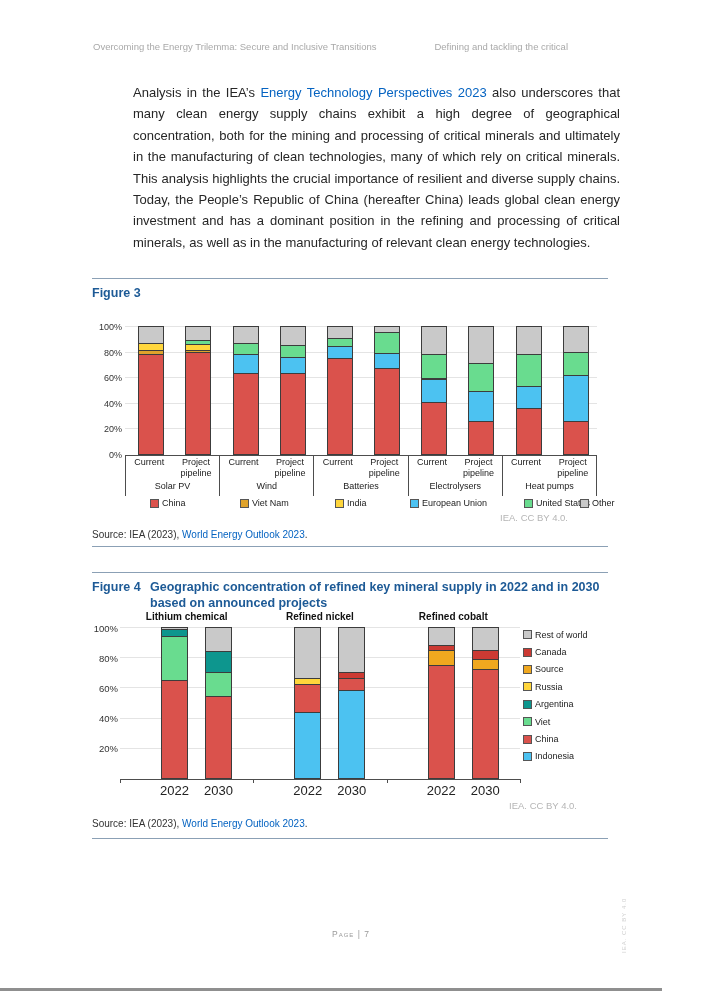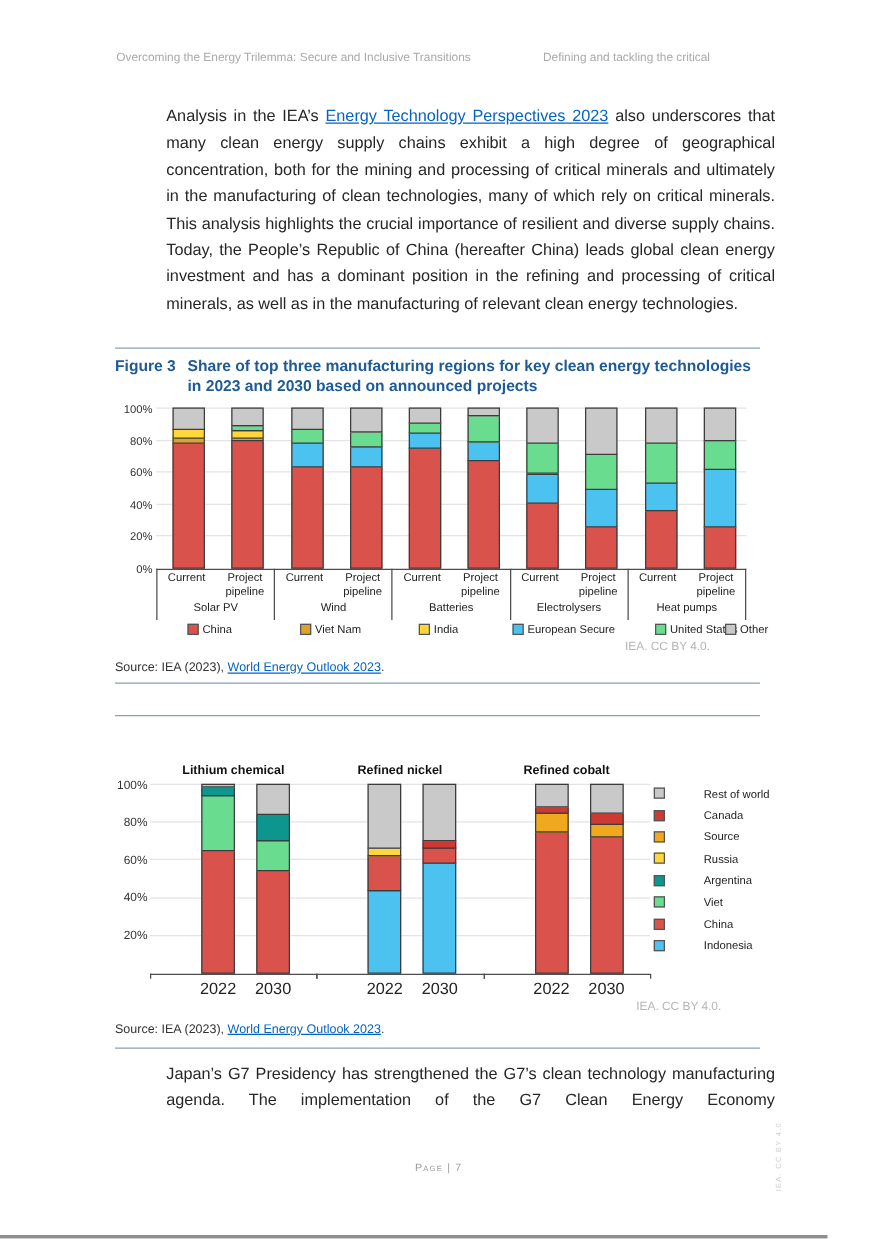--- a/index.html
+++ b/index.html
@@ -5,21 +5,21 @@
   html,body{margin:0;padding:0;background:#ffffff;}
   .page{position:relative;width:662px;height:991px;background:#fff;overflow:hidden;
         font-family:"Liberation Sans",sans-serif;color:#2b2b2b;}
   .abs{position:absolute;}
   
   .hdr{font-size:9.5px;line-height:13px;color:#a9a9a9;}
   .hdr-right{text-align:right;}
   
   .para{font-size:13px;line-height:21.4px;text-align:justify;color:#262626;}
   .para.last-just{text-align-last:justify;}
-  a.link,.link{color:#0563c1;text-decoration:underline;cursor:pointer;}
+  a.link,.link{color:#0563c1;cursor:pointer;}
   
   .rule{height:1px;background:#8ba0b5;}
   .figtitle{display:flex;font-size:12.5px;font-weight:bold;color:#1d5a96;line-height:15.5px;}
   .figtitle .flabel{flex:0 0 58px;}
   .cc{font-size:9.5px;color:#b5b5b5;text-align:right;}
   .src{font-size:10px;color:#333;}
   
   .chart{position:absolute;}
   .plot{position:absolute;border-bottom:1px solid #4d4d4d;}
   .grid{position:absolute;left:0;right:0;height:1px;background:#e4e4e4;}
@@ -29,21 +29,21 @@
   
   .axtbl{position:absolute;display:flex;}
   .axcell{box-sizing:border-box;border-left:1px solid #4d4d4d;flex:1 1 0;}
   .axcell:last-child{border-right:1px solid #4d4d4d;}
   .axrow1{display:flex;height:26px;font-size:9px;color:#222;}
   .axrow1 span{flex:1 1 0;text-align:center;line-height:11px;padding-top:2px;}
   .axrow2{font-size:9px;color:#222;text-align:center;}
   
   .lgitem{position:absolute;display:flex;align-items:center;font-size:9px;color:#222;white-space:nowrap;}
   .sw{width:7px;height:7px;border:1px solid #555;margin-right:3px;flex:0 0 auto;}
-  .lg4item{display:flex;align-items:center;height:17.4px;font-size:9px;color:#222;white-space:nowrap;gap:28px;}
+  .lg4item{display:flex;align-items:center;height:17.4px;font-size:9px;color:#222;white-space:nowrap;}
   .gtitle{position:absolute;font-size:10px;font-weight:bold;color:#111;text-align:center;}
   .xlab{position:absolute;font-size:13px;color:#222;text-align:center;}
   .tick{position:absolute;width:1px;height:4px;background:#4d4d4d;}
   
   .pagelabel{font-size:8.5px;color:#9a9a9a;text-align:center;font-variant:small-caps;letter-spacing:1px;}
   .wm{display:flex;align-items:flex-start;z-index:5;}
   .wm-texts{margin-left:8px;}
   .wm-cn{font-size:27px;font-weight:bold;color:#3b4654;line-height:28px;letter-spacing:1px;}
   .wm-dom{font-size:14.5px;font-weight:bold;color:#2e93d9;letter-spacing:2px;line-height:17px;}
   .side-cc{writing-mode:vertical-rl;transform:rotate(180deg);font-size:6px;color:#cfcfcf;letter-spacing:1px;}
@@ -58,21 +58,20 @@
   <div class="abs hdr" style="top:40px;left:93px;width:380px;">
     <div>Overcoming the Energy Trilemma: Secure and Inclusive Transitions</div>
   </div>
   <div class="abs hdr hdr-right" style="top:40px;right:94px;width:220px;">Defining and tackling the critical</div>
 
   <p class="abs para" style="top:82px;left:133px;width:487px;margin:0;"><span>Analysis in the IEA’s </span><a class="link">Energy Technology Perspectives 2023</a><span> also underscores that many clean energy supply chains exhibit a high degree of geographical concentration, both for the mining and processing of critical minerals and ultimately in the manufacturing of clean technologies, many of which rely on critical minerals. This analysis highlights the crucial importance of resilient and diverse supply chains. Today, the People’s Republic of China (hereafter China) leads global clean energy investment and has a dominant position in the refining and processing of critical minerals, as well as in the manufacturing of relevant clean energy technologies.</span></p>
 
   <div class="abs rule" style="top:278px;left:92px;width:516px;"></div>
   <div class="abs figtitle" style="top:286px;left:92px;width:516px;">
     <span class="flabel">Figure 3</span>
-    <span>Share of top three manufacturing regions for key clean energy technologies in 2023 and 2030 based on announced projects</span>
   </div>
   <div class="abs chart" style="top:321px;left:92px;width:516px;height:192px;">
       <div class="plot" style="left: 33px; top: 6px; width: 472px; height: 128px;">
         <div class="grid" style="bottom: 25.6px;"></div>
         <div class="grid" style="bottom: 51.2px;"></div>
         <div class="grid" style="bottom: 76.8px;"></div>
         <div class="grid" style="bottom: 102.4px;"></div>
         <div class="grid" style="bottom: 128px;"></div>
         <div class="seg" style="left: 13.2px; width: 26px; bottom: 0px; height: 100.84px; background: rgb(218, 82, 76);"></div>
         <div class="seg" style="left: 13.2px; width: 26px; bottom: 99.84px; height: 4.84px; background: rgb(223, 163, 44);"></div>
@@ -167,37 +166,41 @@
         <div class="lgitem" style="left: 148px;">
           <div class="sw" style="background: rgb(223, 163, 44);"></div>
           <span>Viet Nam</span>
         </div>
         <div class="lgitem" style="left: 243px;">
           <div class="sw" style="background: rgb(255, 214, 60);"></div>
           <span>India</span>
         </div>
         <div class="lgitem" style="left: 318px;">
           <div class="sw" style="background: rgb(76, 194, 241);"></div>
-          <span>European Secure</span>
+          <span>European Union</span>
         </div>
         <div class="lgitem" style="left: 432px;">
           <div class="sw" style="background: rgb(105, 220, 143);"></div>
           <span>United States</span>
         </div>
         <div class="lgitem" style="left: 488px;">
           <div class="sw" style="background: rgb(201, 201, 201);"></div>
           <span>Other</span>
         </div>
       </div>
     </div>
   <div class="abs cc" style="top:512px;right:94px;width:200px;">IEA. CC BY 4.0.</div>
   <div class="abs src" style="top:529px;left:92px;"><span>Source: IEA (2023), </span><a class="link">World Energy Outlook 2023</a><span>.</span></div>
   <div class="abs rule" style="top:546px;left:92px;width:516px;"></div>
 
   <div class="abs rule" style="top:572px;left:92px;width:516px;"></div>
+  <div class="abs figtitle" style="top:580px;left:92px;width:516px;">
+    <span class="flabel">Figure 4</span>
+    <span>Geographic concentration of refined key mineral supply in 2022 and in 2030 based on announced projects</span>
+  </div>
   <div class="abs chart" style="top:611px;left:92px;width:516px;height:188px;">
       <div class="gtitle" style="left: 28px; top: 0px; width: 133.333px;">Lithium chemical</div>
       <div class="gtitle" style="left: 161.333px; top: 0px; width: 133.333px;">Refined nickel</div>
       <div class="gtitle" style="left: 294.667px; top: 0px; width: 133.333px;">Refined cobalt</div>
       <div class="plot" style="left: 28px; top: 17px; width: 400px; height: 151px;">
         <div class="grid" style="bottom: 30.2px;"></div>
         <div class="grid" style="bottom: 60.4px;"></div>
         <div class="grid" style="bottom: 90.6px;"></div>
         <div class="grid" style="bottom: 120.8px;"></div>
         <div class="grid" style="bottom: 151px;"></div>
@@ -275,21 +278,20 @@
         <div class="lg4item">
           <div class="sw" style="background: rgb(76, 194, 241);"></div>
           <span>Indonesia</span>
         </div>
       </div>
     </div>
   <div class="abs cc" style="top:800px;right:85px;width:200px;">IEA. CC BY 4.0.</div>
   <div class="abs src" style="top:818px;left:92px;"><span>Source: IEA (2023), </span><a class="link">World Energy Outlook 2023</a><span>.</span></div>
   <div class="abs rule" style="top:838px;left:92px;width:516px;"></div>
 
-  <p class="abs para last-just" style="top:848px;left:133px;width:487px;margin:0;">Japan’s G7 Presidency has strengthened the G7’s clean technology manufacturing agenda. The implementation of the G7 Clean Energy Economy</p>
 
   <div class="abs pagelabel" style="top:929px;left:0;width:702px;">Page | 7</div>
 
 
   <div class="abs side-cc" style="top:893px;left:621px;height:60px;">IEA. CC BY 4.0</div>
 
   <div class="edge-r" style="left:693px;"></div>
   <div class="edge-b"></div>
 </div>
 

